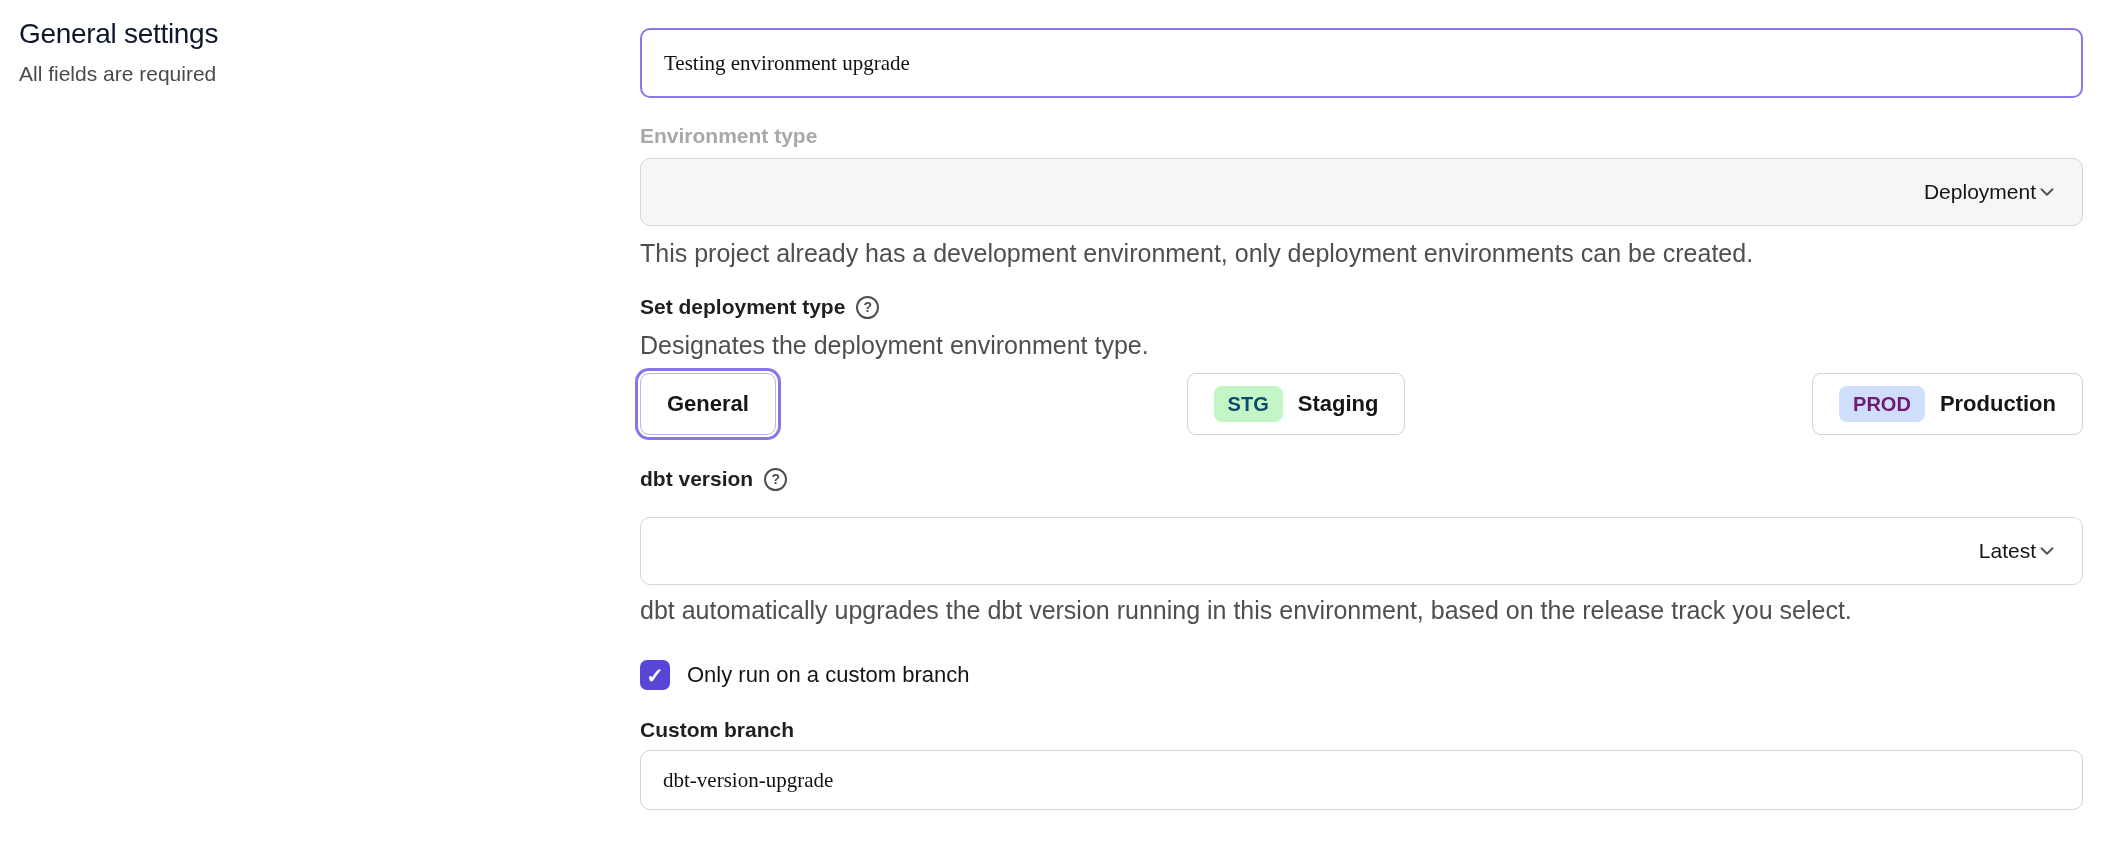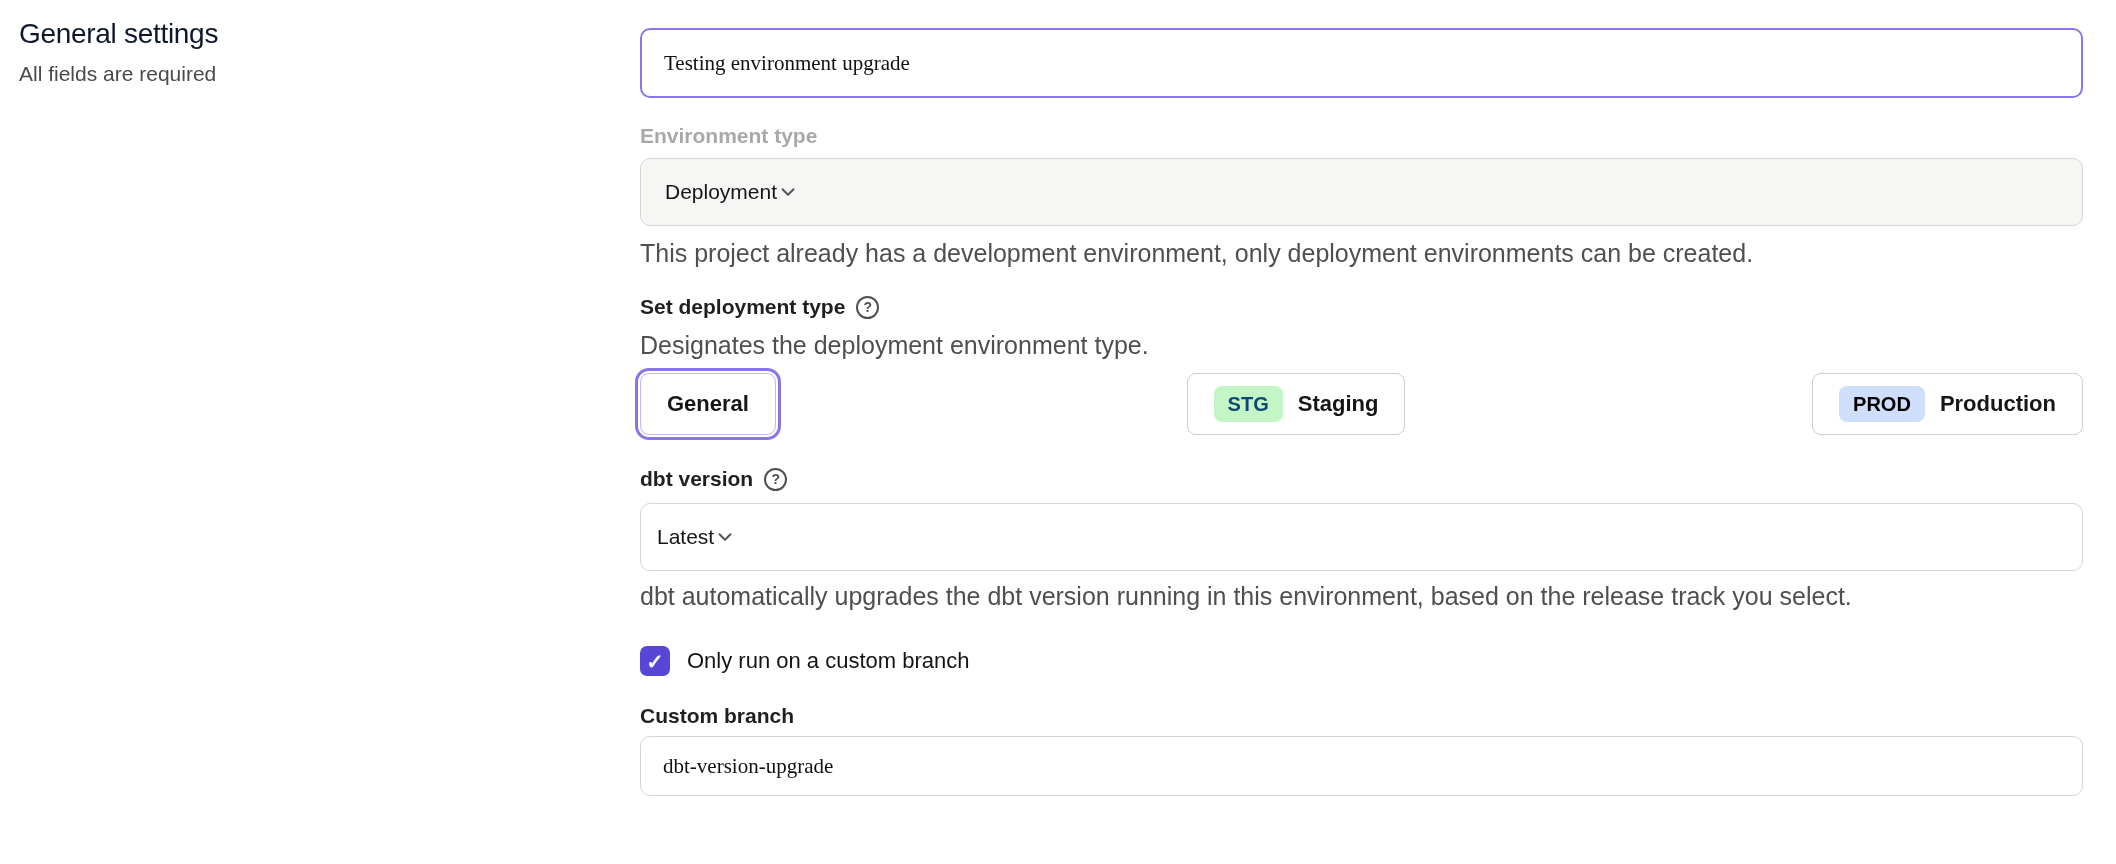--- a/index.html
+++ b/index.html
@@ -59,27 +59,27 @@
     border: 1px solid #d4d4d2;
   }
   .select-box {
     height: 68px;
     margin-top: 10px;
     border: 1px solid #d6d6d4;
     border-radius: 10px;
     background: #f6f6f5;
     display: flex;
     align-items: center;
-    justify-content: flex-start;
+    justify-content: flex-end;
     padding: 0 24px;
     font-size: 21px;
     color: #151515;
     cursor: pointer;
   }
-  .select-box.white { background: #ffffff; margin-top: 12px; padding-left: 16px; }
+  .select-box.white { background: #ffffff; margin-top: 26px; padding-left: 16px; }
   .helper-text {
     margin-top: 15px;
     font-size: 25px;
     color: #4f4f4f;
     line-height: 24px;
   }
   .section-label-row {
     display: flex;
     align-items: center;
     gap: 11px;
@@ -128,21 +128,21 @@
   }
   .badge {
     display: inline-block;
     padding: 6px 14px;
     border-radius: 8px;
     font-size: 20px;
     font-weight: 600;
     line-height: 1.2;
   }
   .badge.stg { background: #c4f5c6; color: #0c4a6e; }
-  .badge.prod { background: #cfdffb; color: #000000; }
+  .badge.prod { background: #cfdffb; color: #701a75; }
   .checkbox-row {
     display: flex;
     align-items: center;
     gap: 17px;
     margin-top: 38px;
   }
   .checkbox {
     width: 30px;
     height: 30px;
     background: #5847d6;

